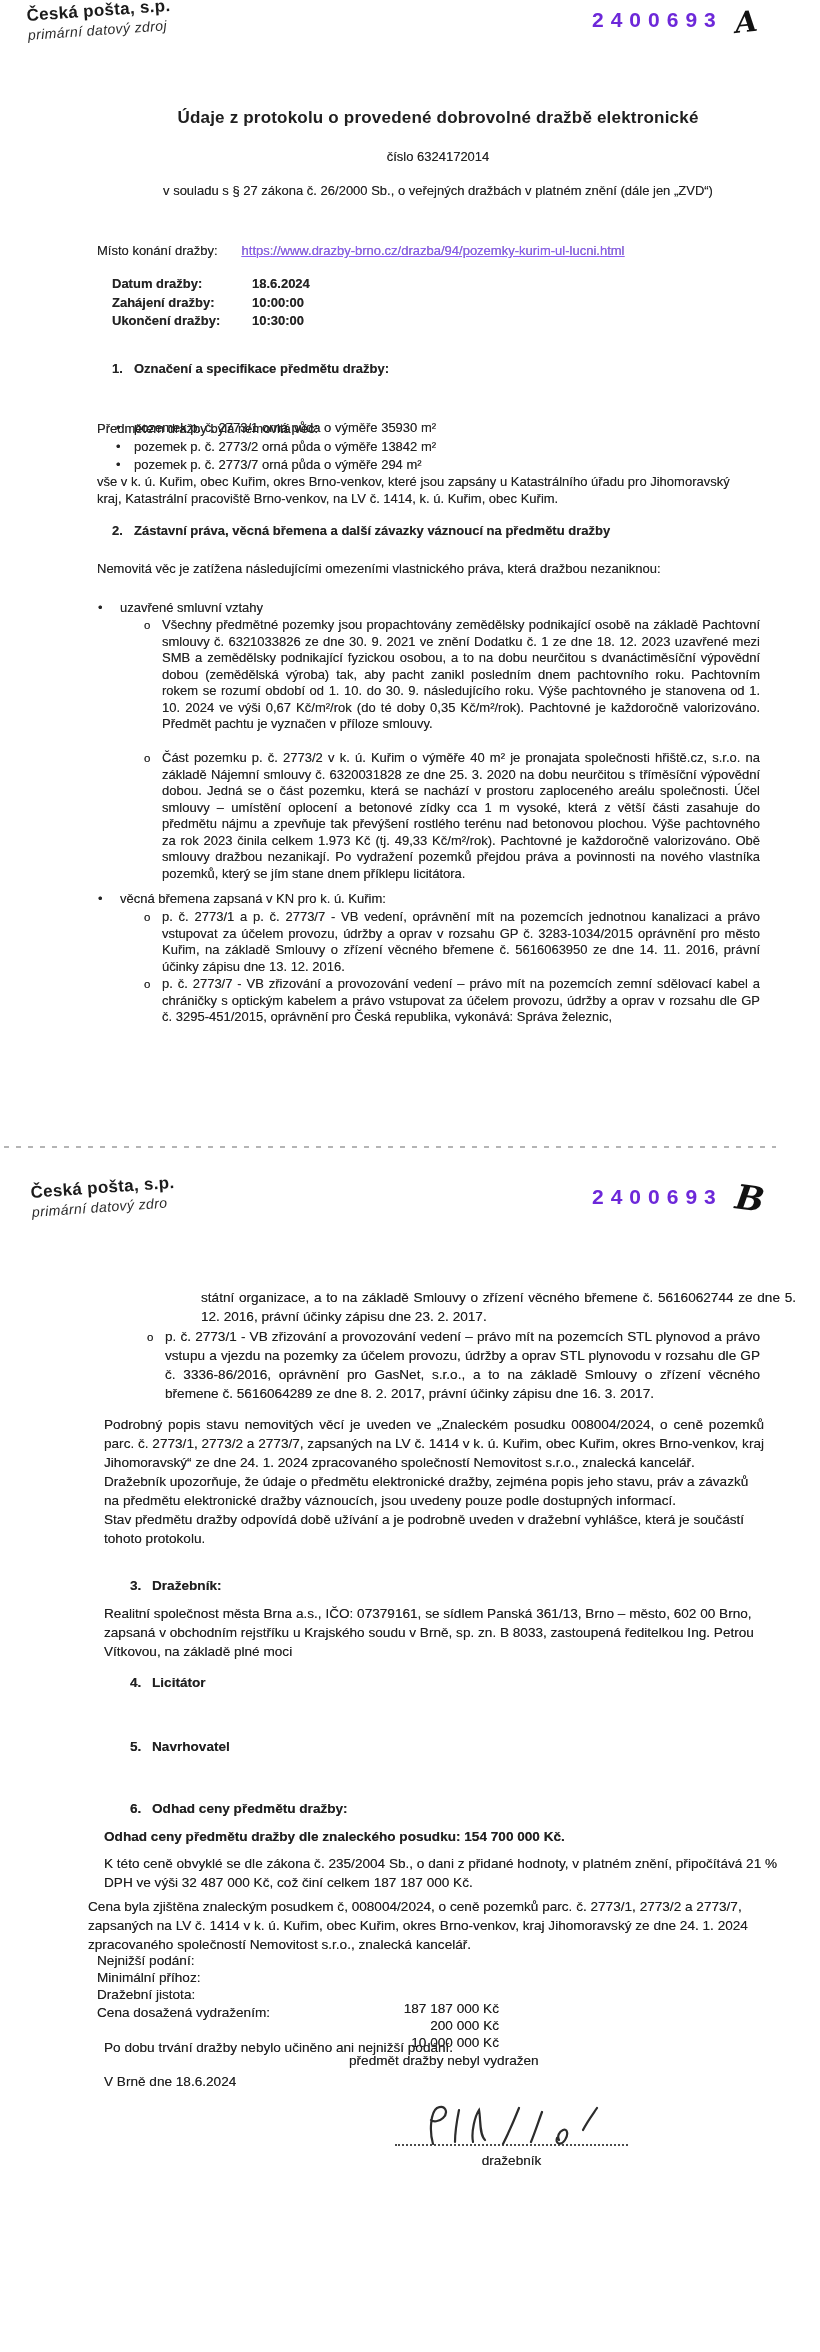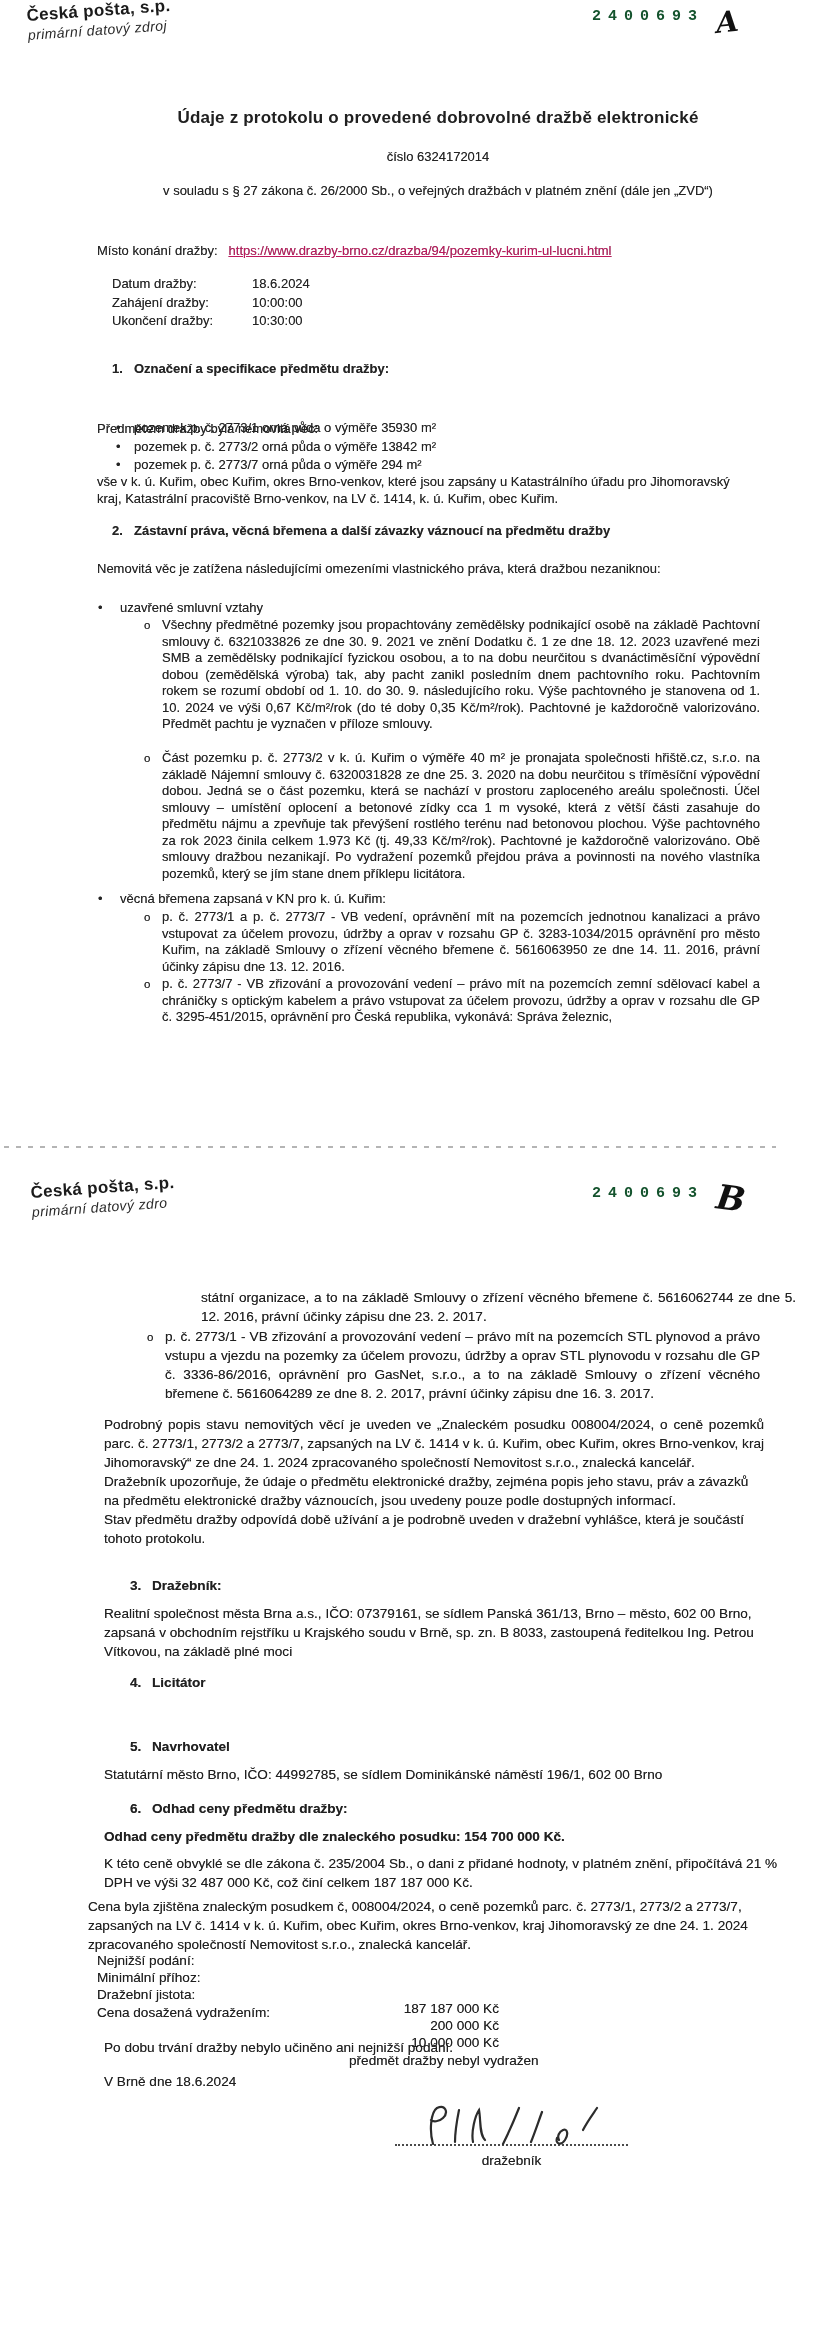--- a/index.html
+++ b/index.html
@@ -5,33 +5,33 @@
   html,body{margin:0;padding:0;background:#fff;}
   .sheet{position:relative;width:820px;height:2352px;background:#ffffff;overflow:hidden;
          font-family:"Liberation Sans",sans-serif;color:#202020;}
   .abs{position:absolute;}
   .p1{font-size:13px;line-height:16.5px;color:#242424;text-shadow:0 0 .4px rgba(25,25,25,.55);}
   .p2{font-size:13.6px;line-height:19px;color:#202020;text-shadow:0 0 .4px rgba(25,25,25,.55);}
   .bold{font-weight:bold;}
   .center{left:0;width:820px;text-align:center;padding-left:28px;}
   .just{text-align:justify;}
   .t-title{font-size:17px;font-weight:bold;letter-spacing:.2px;}
-  .lnk{text-decoration:underline;color:#be185d;}
+  .lnk{text-decoration:underline;color:#8b5cf6;margin-left:13px;}
   .brand{transform:rotate(-4deg);transform-origin:left top;}
   .brand-name{font-weight:bold;font-size:17px;letter-spacing:.3px;color:#1b1b1b;}
   .brand-sub{font-style:italic;font-size:14px;margin-top:1px;letter-spacing:.4px;color:#2a2a2a;}
   .stamp{display:flex;align-items:flex-start;gap:12px;}
-  .stamp-num{font-family:Liberation Mono, monospace;font-weight:bold;font-size:15px;
-             letter-spacing:7px;color:#14532d;}
+  .stamp-num{font-family:Liberation Sans, sans-serif;font-weight:bold;font-size:21px;
+             letter-spacing:7px;color:#6d28d9;}
   .stamp-letter{font-family:"DejaVu Serif",serif;font-style:italic;font-weight:bold;
                 font-size:29px;line-height:1;display:inline-block;transform:rotate(-6deg);color:#111;}
   .stamp-letter.fancy{font-size:34px;transform:rotate(8deg) translateY(-4px);}
   .hrow{display:flex;}
   .hnum{width:22px;flex:0 0 22px;}
-  .schrow{display:flex;height:18.5px;}
+  .schrow{display:flex;height:18.5px;font-weight:bold;}
   .schlabel{width:140px;flex:0 0 140px;}
   .prow{display:flex;height:18.5px;}
   .pmk{width:18px;flex:0 0 18px;}
   .pmk::before{content:"\2022";}
   .brow{display:flex;}
   .bmk{width:22px;flex:0 0 22px;}
   .bmk::before{content:"\2022";}
   .omk::before{content:"o";font-size:11.5px;}
   .pricerow{display:flex;height:17.2px;}
   .pricelabel{flex:0 0 252px;}
@@ -164,21 +164,20 @@
 
   <div class="abs p2 bold hrow" style="left:130px;top:1673px;">
     <span class="hnum">4.</span>
     <span>Licitátor</span>
   </div>
 
   <div class="abs p2 bold hrow" style="left:130px;top:1737px;">
     <span class="hnum">5.</span>
     <span>Navrhovatel</span>
   </div>
-  <div class="abs p2" style="left:104px;top:1765px;width:660px;">Statutární město Brno, IČO: 44992785, se sídlem Dominikánské náměstí 196/1, 602 00 Brno</div>
 
   <div class="abs p2 bold hrow" style="left:130px;top:1799px;">
     <span class="hnum">6.</span>
     <span>Odhad ceny předmětu dražby:</span>
   </div>
   <div class="abs p2 bold" style="left:104px;top:1827px;width:680px;">Odhad ceny předmětu dražby dle znaleckého posudku: 154 700 000 Kč.</div>
   <div class="abs p2" style="left:104px;top:1854px;width:680px;">K této ceně obvyklé se dle zákona č. 235/2004 Sb., o dani z přidané hodnoty, v platném znění, připočítává 21 % DPH ve výši 32 487 000 Kč, což činí celkem 187 187 000 Kč.</div>
   <div class="abs p2" style="left:88px;top:1897px;width:686px;">Cena byla zjištěna znaleckým posudkem č, 008004/2024, o ceně pozemků parc. č. 2773/1, 2773/2 a 2773/7, zapsaných na LV č. 1414 v k. ú. Kuřim, obec Kuřim, okres Brno-venkov, kraj Jihomoravský ze dne 24. 1. 2024 zpracovaného společností Nemovitost s.r.o., znalecká kancelář.</div>
 
   <div class="abs p2" style="left:97px;top:1951px;width:402px;">

